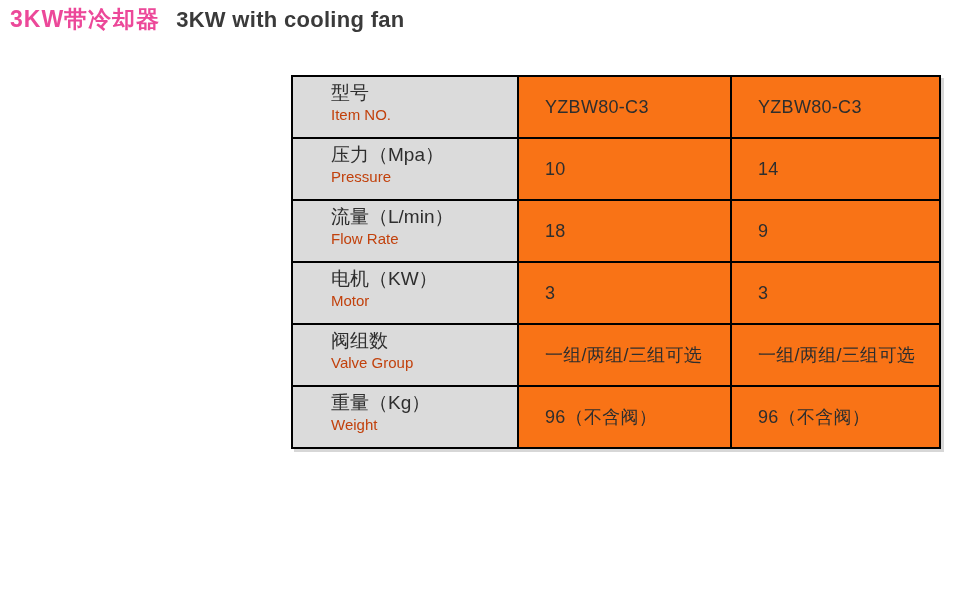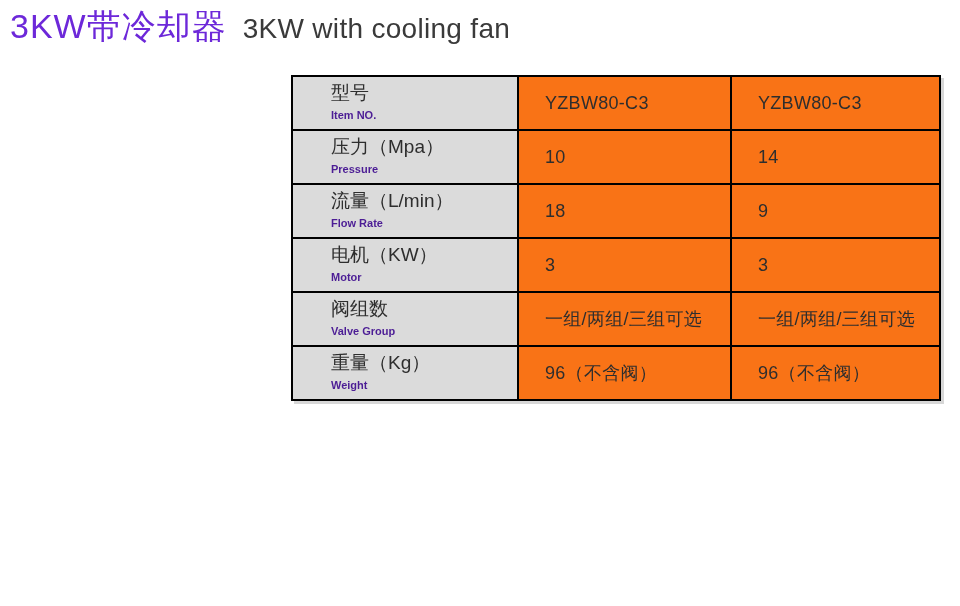--- a/index.html
+++ b/index.html
@@ -14,67 +14,67 @@
   .page-header {
     position: absolute;
     left: 10px;
     top: 6px;
     display: flex;
     align-items: baseline;
     gap: 16px;
     white-space: nowrap;
   }
   .title-zh {
-    font-size: 34px;
-    font-weight: normal;
-    color: #6d28d9;
+    font-size: 23px;
+    font-weight: bold;
+    color: #ec4899;
     letter-spacing: 1px;
     line-height: 1.2;
   }
   .title-en {
-    font-size: 28px;
+    font-size: 22px;
     color: #3a3a3a;
     letter-spacing: 0.3px;
+    font-weight: bold;
   }
   table.spec-table {
     position: absolute;
     left: 291px;
     top: 75px;
     width: 648px;
     border-collapse: collapse;
     table-layout: fixed;
     box-shadow: 3px 3px 0 #d7d7d7;
     background: #ffffff;
   }
   .spec-table td {
     border: 2px solid #000000;
     vertical-align: middle;
     color: #2e2e2e;
   }
   .spec-table tr { height: 52.6px; }
   td.label-cell {
     background: #dbdbdb;
-    padding: 4px 6px 4px 38px;
+    padding: 4px 6px 12px 38px;
   }
   td.value-cell {
     background: #f97316;
     padding: 4px 6px 4px 26px;
     font-size: 18px;
     letter-spacing: 0.3px;
   }
   .label-zh {
     font-size: 19px;
     line-height: 24px;
     color: #2e2e2e;
   }
   .label-en {
-    font-size: 11px;
+    font-size: 15px;
     line-height: 20px;
-    color: #4c1d95;
-    font-weight: bold;
+    color: #c2410c;
   }
 </style>
 </head>
 <body>
 
 <header class="page-header">
   <span class="title-zh">3KW带冷却器</span>
   <span class="title-en">3KW with cooling fan</span>
 </header>
 

